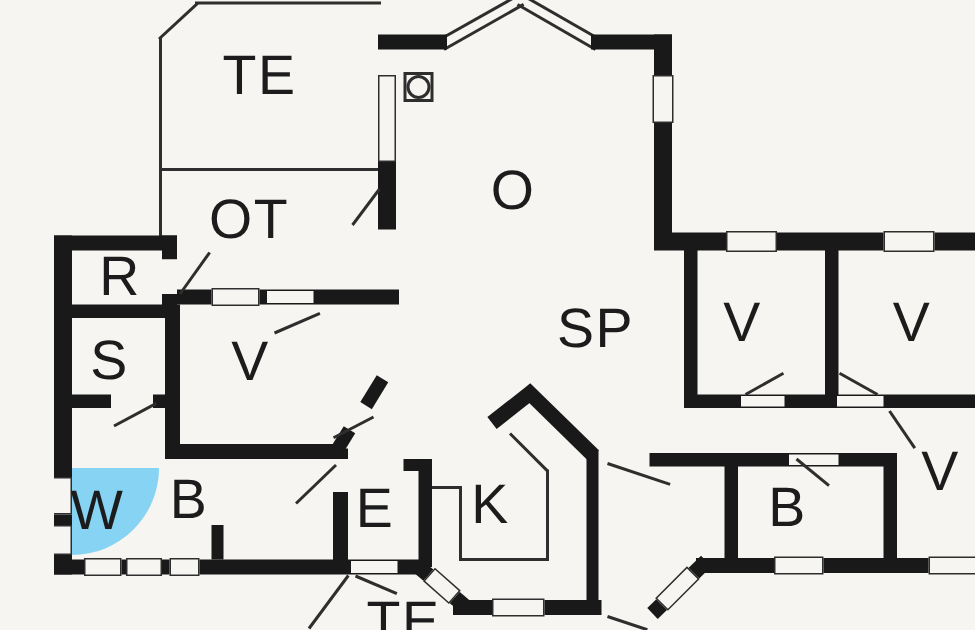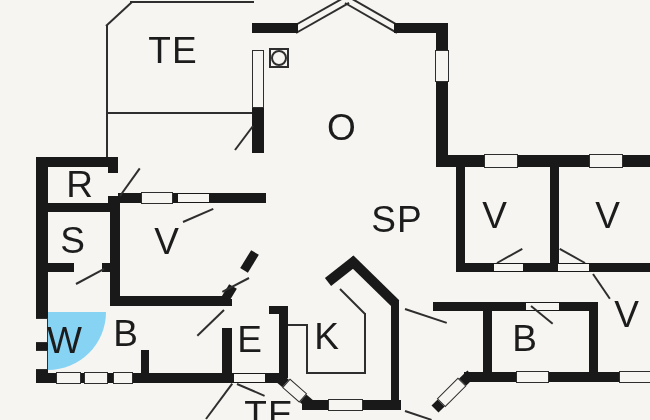--- a/index.html
+++ b/index.html
@@ -114,20 +114,21 @@
     <div class="swing" style="left: 201px; top: 383px; width: 30.4631px; height: 2px; transform-origin: 0px 50%; transform: rotate(0.404892rad);"></div>
     <div class="swing" style="left: 461px; top: 262px; width: 28.6531px; height: 2px; transform-origin: 0px 50%; transform: rotate(-0.510488rad);"></div>
     <div class="swing" style="left: 549px; top: 262px; width: 28.6531px; height: 2px; transform-origin: 0px 50%; transform: rotate(-2.6311rad);"></div>
     <div class="swing" style="left: 557px; top: 273px; width: 30.2324px; height: 2px; transform-origin: 0px 50%; transform: rotate(0.97362rad);"></div>
     <div class="swing" style="left: 369px; top: 308px; width: 44.2719px; height: 2px; transform-origin: 0px 50%; transform: rotate(0.321751rad);"></div>
     <div class="swing" style="left: 495px; top: 305px; width: 28.4253px; height: 2px; transform-origin: 0px 50%; transform: rotate(0.68573rad);"></div>
     <div class="swing" style="left: 369px; top: 410px; width: 28.4605px; height: 2px; transform-origin: 0px 50%; transform: rotate(0.321751rad);"></div>
     <div class="sym-square" style="left: 233px; top: 48px; width: 20px; height: 20px;"></div>
     <div class="sym-circle" style="left: 235px; top: 50px; width: 16px; height: 16px;"></div>
     <span class="room-label" style="left: 137px; top: 50px;">TE</span>
+    <span class="room-label" style="left: 130px; top: 146px;">OT</span>
     <span class="room-label" style="left: 306px; top: 127px;">O</span>
     <span class="room-label" style="left: 361px; top: 219px;">SP</span>
     <span class="room-label" style="left: 44px; top: 184px;">R</span>
     <span class="room-label" style="left: 37px; top: 240px;">S</span>
     <span class="room-label" style="left: 131px; top: 241px;">V</span>
     <span class="room-label" style="left: 29px; top: 340px;">W</span>
     <span class="room-label" style="left: 90px; top: 333px;">B</span>
     <span class="room-label" style="left: 214px; top: 339px;">E</span>
     <span class="room-label" style="left: 291px; top: 336px;">K</span>
     <span class="room-label" style="left: 459px; top: 215px;">V</span>

